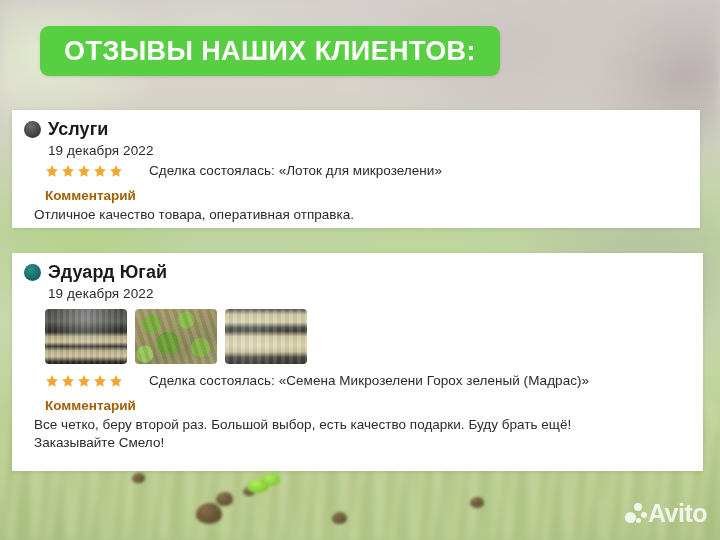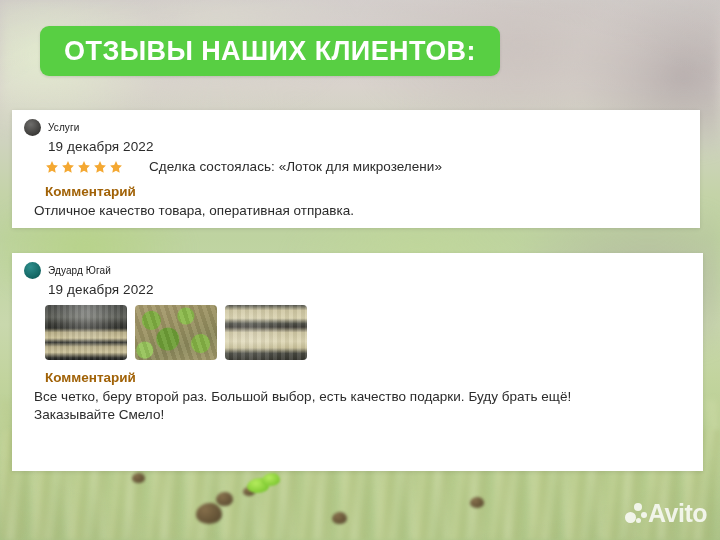--- a/index.html
+++ b/index.html
@@ -157,22 +157,22 @@
     border-radius: 50%;
     flex: 0 0 auto;
   }
   .avatar.dark {
     background: radial-gradient(circle at 40% 32%, #6e6d6b, #3c3b39 70%, #23221f);
   }
   .avatar.teal {
     background: radial-gradient(circle at 38% 30%, #2e8e8c, #136562 70%, #0b3d3c);
   }
   .rv-name {
-    font-size: 10px;
-    font-weight: 400;
+    font-size: 18px;
+    font-weight: 700;
     color: #1a1a1a;
     letter-spacing: .1px;
   }
   .rv-date {
     font-size: 13.5px;
     color: #2b2b2b;
     padding: 3px 0 0 36px;
     letter-spacing: .1px;
   }
 
@@ -365,20 +365,40 @@
       <span class="rv-name">Эдуард Югай</span>
     </div>
     <div class="rv-date">19 декабря 2022</div>
 
     <div class="thumbs">
       <span class="thumb thumb-1"></span>
       <span class="thumb thumb-2"></span>
       <span class="thumb thumb-3"></span>
     </div>
 
+    <div class="rv-rating-row" style="padding-top:9px;">
+      <span class="stars">
+        <svg class="star" viewBox="0 0 24 24">
+            <path fill="#f4a832" d="M12 1.8l3.1 6.6 7 1-5.1 5.1 1.3 7.3L12 18.3 5.7 21.8 7 14.5 1.9 9.4l7-1z"></path>
+          </svg>
+        <svg class="star" viewBox="0 0 24 24">
+            <path fill="#f4a832" d="M12 1.8l3.1 6.6 7 1-5.1 5.1 1.3 7.3L12 18.3 5.7 21.8 7 14.5 1.9 9.4l7-1z"></path>
+          </svg>
+        <svg class="star" viewBox="0 0 24 24">
+            <path fill="#f4a832" d="M12 1.8l3.1 6.6 7 1-5.1 5.1 1.3 7.3L12 18.3 5.7 21.8 7 14.5 1.9 9.4l7-1z"></path>
+          </svg>
+        <svg class="star" viewBox="0 0 24 24">
+            <path fill="#f4a832" d="M12 1.8l3.1 6.6 7 1-5.1 5.1 1.3 7.3L12 18.3 5.7 21.8 7 14.5 1.9 9.4l7-1z"></path>
+          </svg>
+        <svg class="star" viewBox="0 0 24 24">
+            <path fill="#f4a832" d="M12 1.8l3.1 6.6 7 1-5.1 5.1 1.3 7.3L12 18.3 5.7 21.8 7 14.5 1.9 9.4l7-1z"></path>
+          </svg>
+      </span>
+      <span class="rv-deal">Сделка состоялась: «Семена Микрозелени Горох зеленый (Мадрас)»</span>
+    </div>
 
     <div class="rv-comment-label">Комментарий</div>
     <div class="rv-comment-text">Все четко, беру второй раз. Большой выбор, есть качество подарки. Буду брать ещё!</div>
     <div class="rv-comment-text" style="padding-top:0;">Заказывайте Смело!</div>
   </div>
 
   <div class="watermark">
     <span class="wm-dots">
       <i class="wm-d1"></i>
         <i class="wm-d2"></i>

